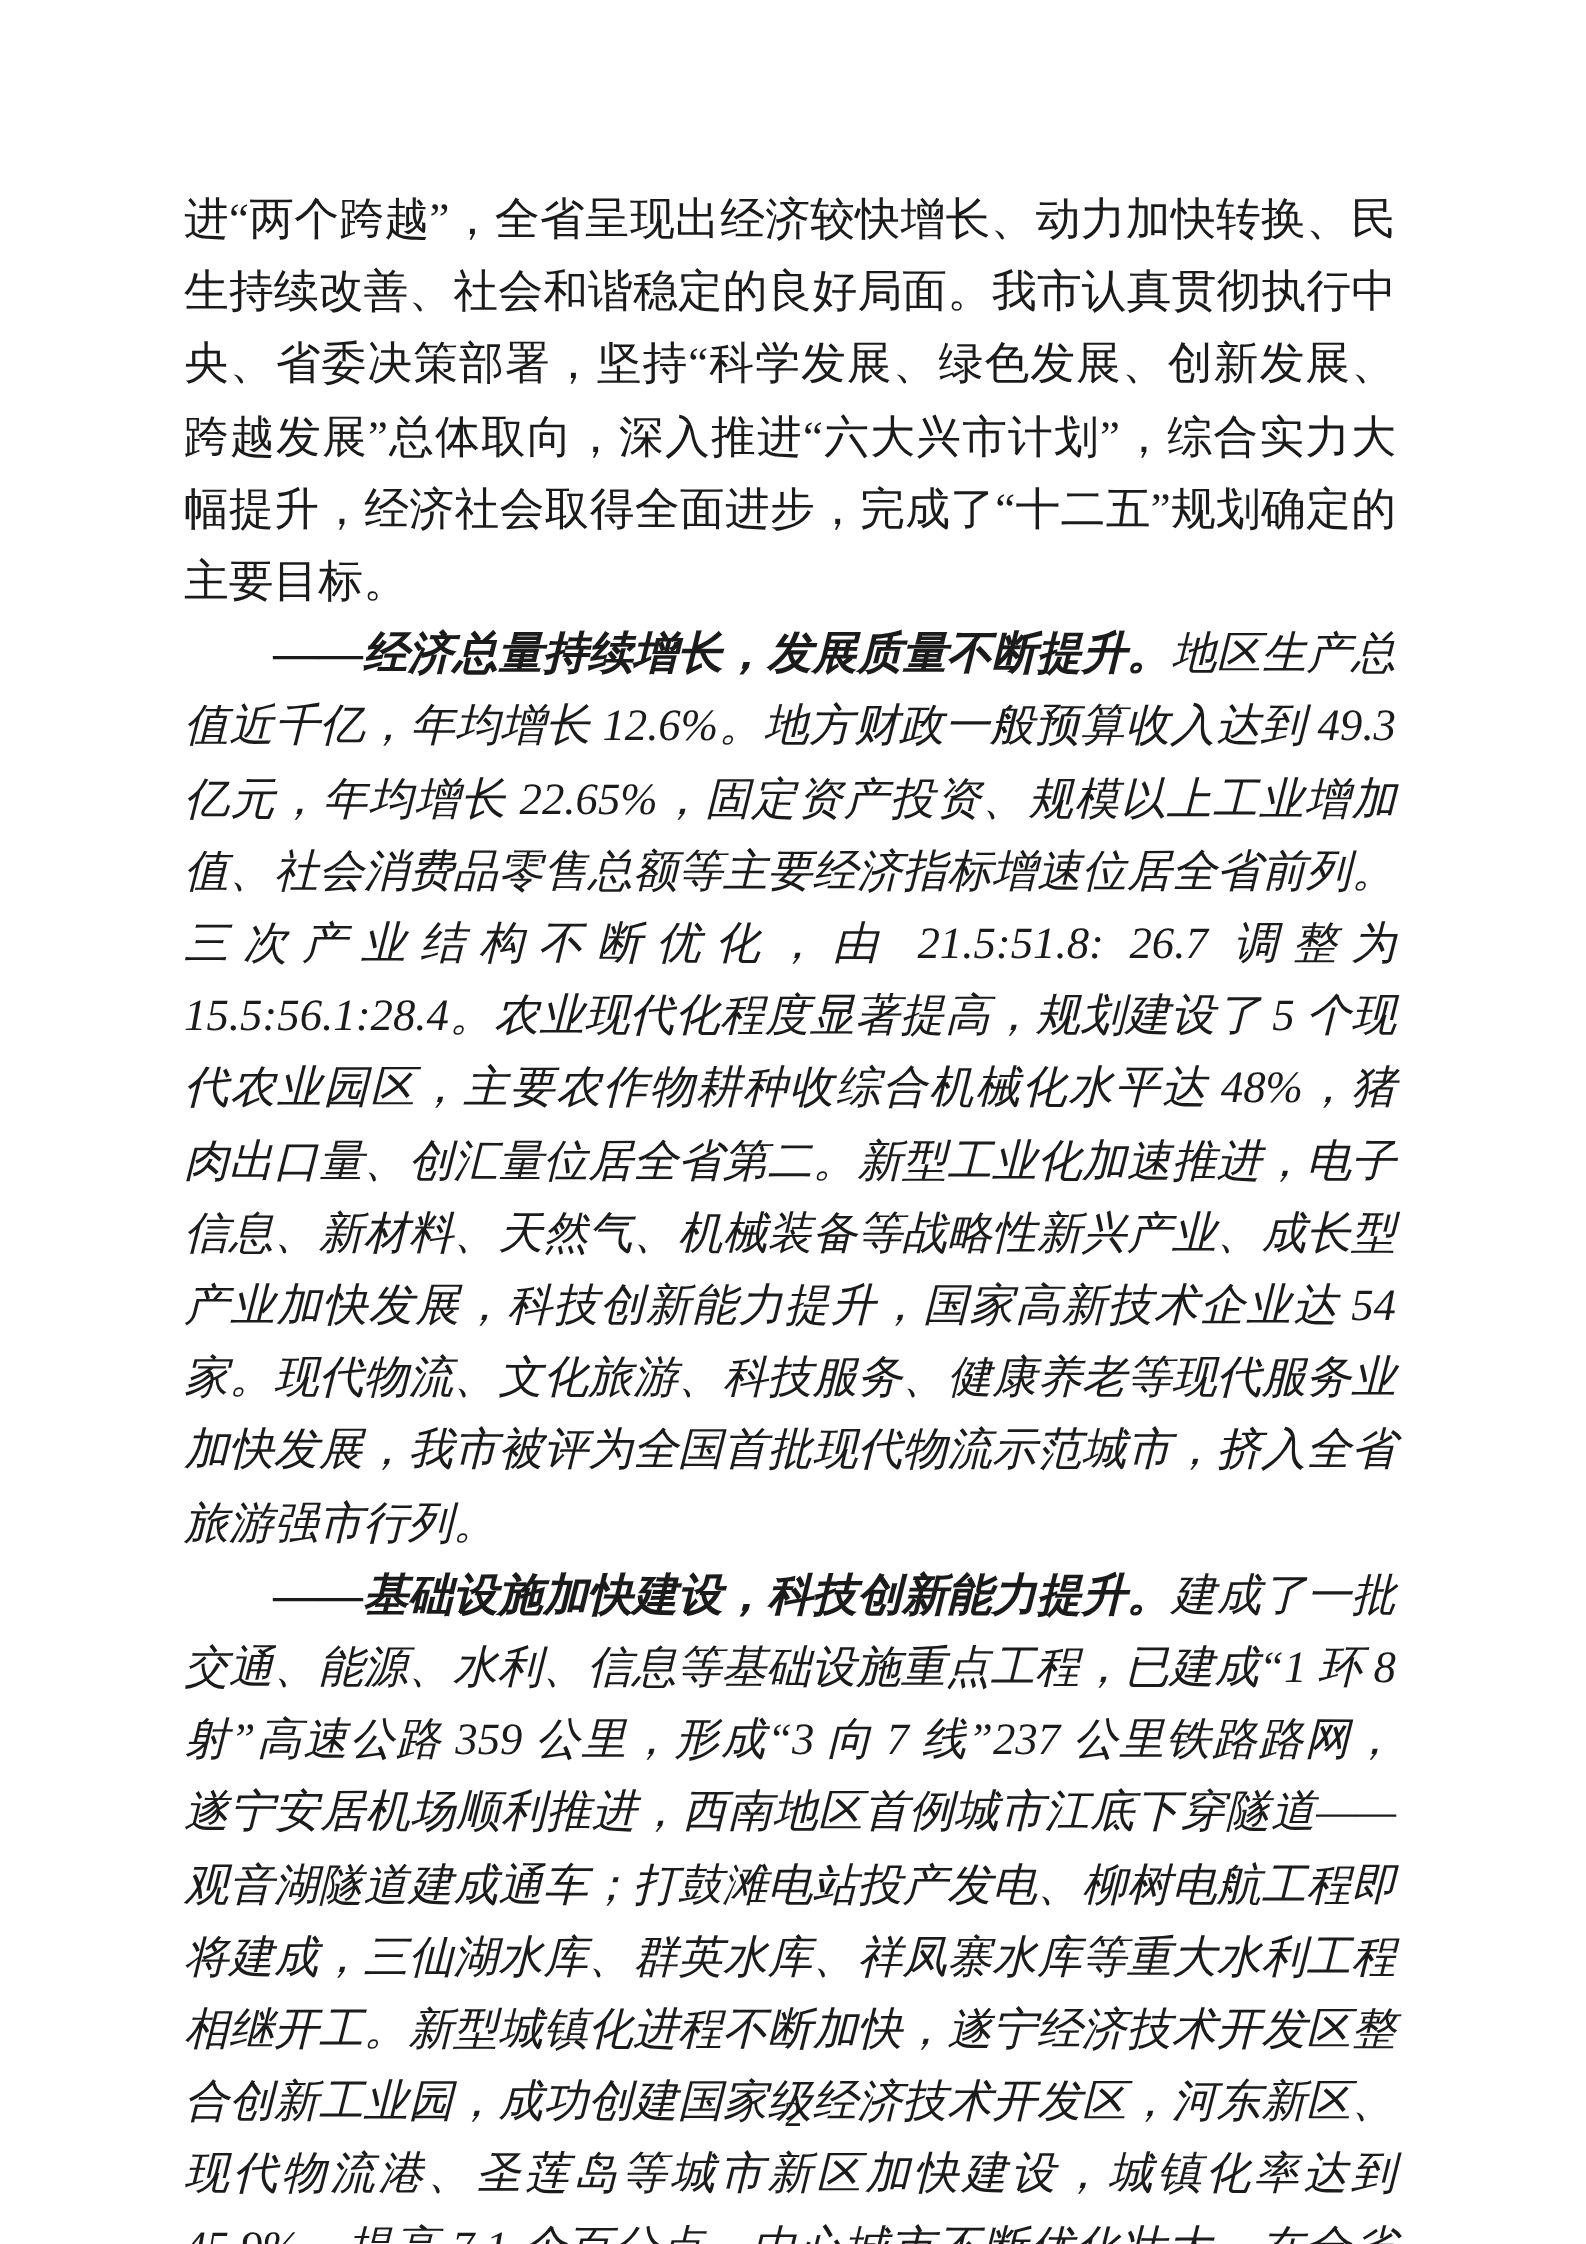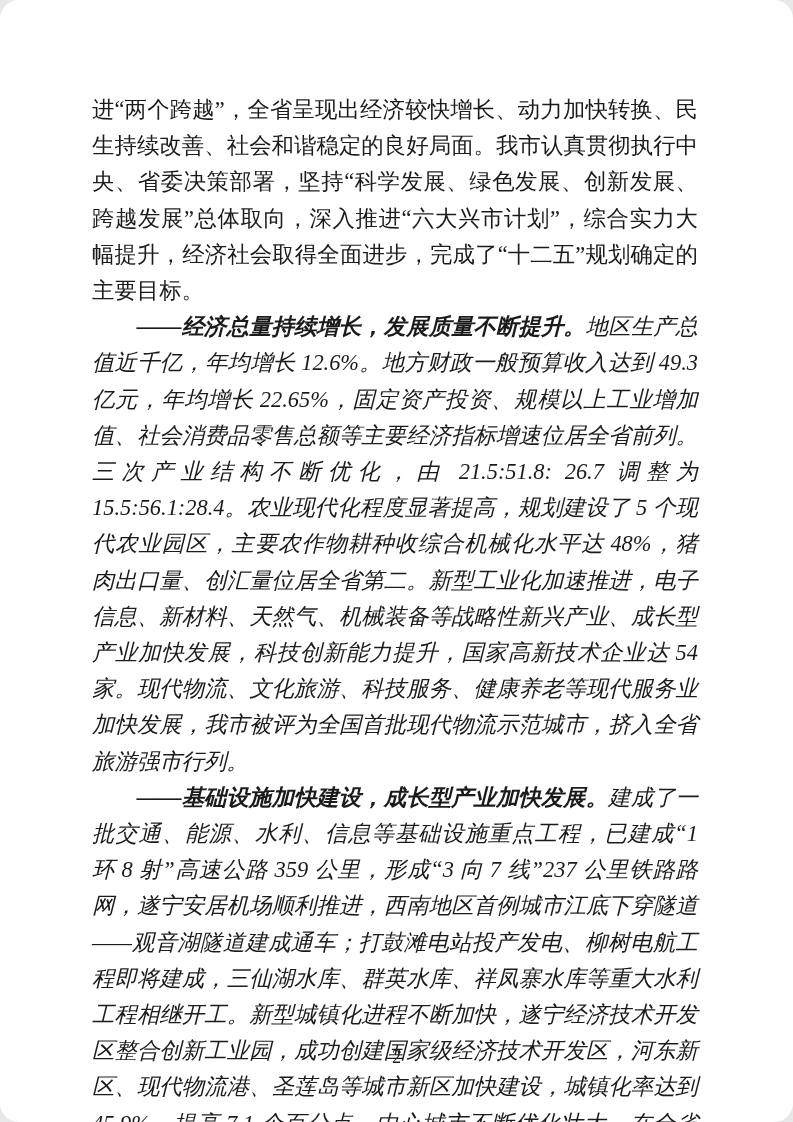--- a/index.html
+++ b/index.html
@@ -9,21 +9,20 @@
   }
   .page {
     position: relative;
     width: 793px;
     height: 1122px;
     margin: 0 auto;
     background: #ffffff;
     box-sizing: border-box;
     overflow: hidden;
     font-family: "Liberation Serif", "DejaVu Serif", serif;
-    border-radius: 19px;
   }
   .content {
     position: absolute;
     top: 92px;
     left: 92px;
     width: 606px;
   }
   .content p {
     margin: 0;
     font-size: 22.4px;
@@ -49,16 +48,16 @@
     color: #1b1b1b;
   }
 </style>
 </head>
 <body>
 
 <div class="page">
   <div class="content">
     <p><span>进“两个跨越”，全省呈现出经济较快增长、动力加快转换、民生持续改善、社会和谐稳定的良好局面。我市认真贯彻执行中央、省委决策部署，坚持“科学发展、绿色发展、创新发展、跨越发展”总体取向，深入推进“六大兴市计划”，综合实力大幅提升，经济社会取得全面进步，完成了“十二五”规划确定的主要目标。</span></p>
     <p class="indented"><span class="lead">——经济总量持续增长，发展质量不断提升。</span><span>地区生产总值近千亿，年均增长 12.6%。地方财政一般预算收入达到 49.3 亿元，年均增长 22.65%，固定资产投资、规模以上工业增加值、社会消费品零售总额等主要经济指标增速位居全省前列。三次产业结构不断优化，由 21.5:51.8: 26.7 调整为 15.5:56.1:28.4。农业现代化程度显著提高，规划建设了 5 个现代农业园区，主要农作物耕种收综合机械化水平达 48%，猪肉出口量、创汇量位居全省第二。新型工业化加速推进，电子信息、新材料、天然气、机械装备等战略性新兴产业、成长型产业加快发展，科技创新能力提升，国家高新技术企业达 54 家。现代物流、文化旅游、科技服务、健康养老等现代服务业加快发展，我市被评为全国首批现代物流示范城市，挤入全省旅游强市行列。</span></p>
-    <p class="indented"><span class="lead">——基础设施加快建设，成长型产业加快发展。</span><span>建成了一批交通、能源、水利、信息等基础设施重点工程，已建成“1 环 8 射”高速公路 359 公里，形成“3 向 7 线”237 公里铁路路网，遂宁安居机场顺利推进，西南地区首例城市江底下穿隧道——观音湖隧道建成通车；打鼓滩电站投产发电、柳树电航工程即将建成，三仙湖水库、群英水库、祥凤寨水库等重大水利工程相继开工。新型城镇化进程不断加快，遂宁经济技术开发区整合创新工业园，成功创建国家级经济技术开发区，河东新区、现代物流港、圣莲岛等城市新区加快建设，城镇化率达到 45.9%，提高 7.1 个百分点。中心城市不断优化壮大，在全省率先完成</span></p>
+    <p class="indented"><span class="lead">——基础设施加快建设，科技创新能力提升。</span><span>建成了一批交通、能源、水利、信息等基础设施重点工程，已建成“1 环 8 射”高速公路 359 公里，形成“3 向 7 线”237 公里铁路路网，遂宁安居机场顺利推进，西南地区首例城市江底下穿隧道——观音湖隧道建成通车；打鼓滩电站投产发电、柳树电航工程即将建成，三仙湖水库、群英水库、祥凤寨水库等重大水利工程相继开工。新型城镇化进程不断加快，遂宁经济技术开发区整合创新工业园，成功创建国家级经济技术开发区，河东新区、现代物流港、圣莲岛等城市新区加快建设，城镇化率达到 45.9%，提高 7.1 个百分点。中心城市不断优化壮大，在全省率先完成</span></p>
   </div>
   <div class="page-number">2</div>
 </div>
 
 </body></html>

